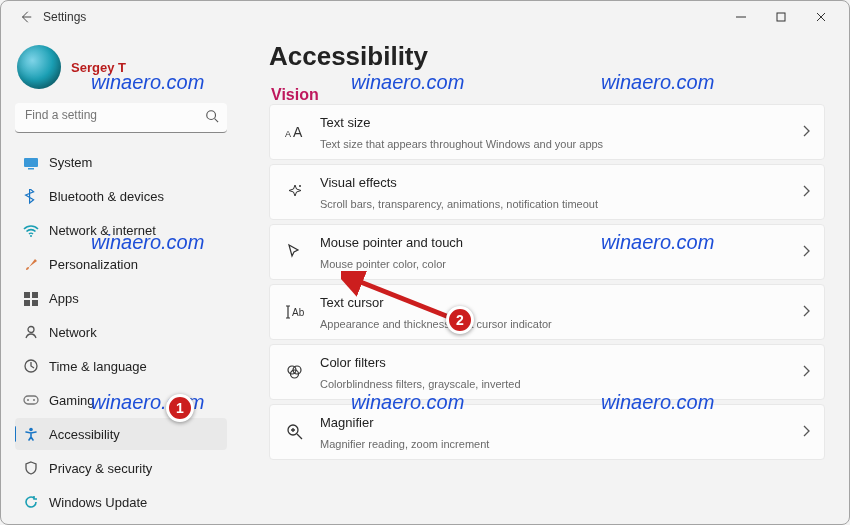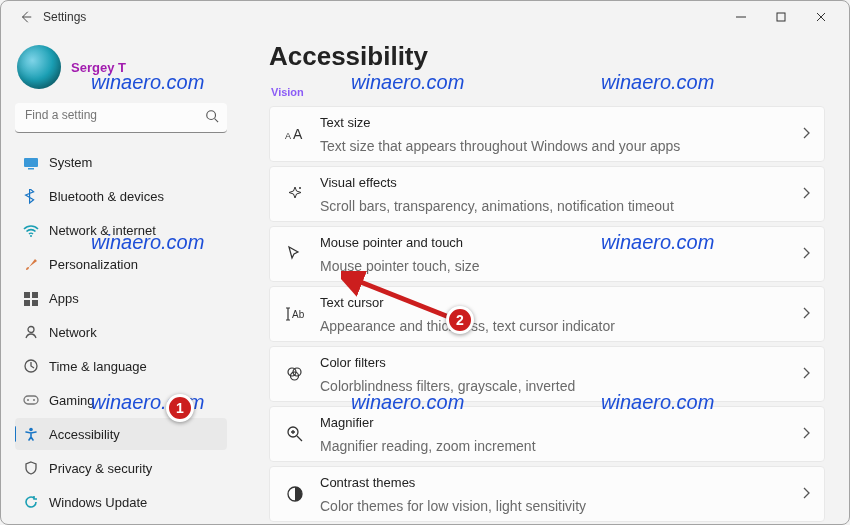--- a/index.html
+++ b/index.html
@@ -12,42 +12,42 @@
   .titlebar .title { margin-left: 4px; font-size: 12px; }
   .titlebar .win-ctrls { margin-left: auto; display: flex; }
   .win-ctrls .wc { width: 40px; height: 28px; display: flex; align-items: center; justify-content: center; border-radius: 4px; }
 
   .content { flex: 1; display: flex; overflow: hidden; }
 
   
   .sidebar { width: 240px; padding: 6px 14px 6px 14px; display: flex; flex-direction: column; }
   .profile { display: flex; align-items: center; gap: 10px; padding: 6px 2px 12px 2px; }
   .avatar { width: 44px; height: 44px; border-radius: 50%; background: radial-gradient(circle at 35% 35%, #7fd4e8, #1b9fb4 50%, #0f6976 85%); box-shadow: inset 0 -4px 8px rgba(0,0,0,.2); }
-  .profile .name { font-size: 13px; font-weight: 600; color: #a21caf; }
+  .profile .name { font-size: 13px; font-weight: 600; color: #b91c1c; }
 
   .search { position: relative; margin: 2px 0 10px 0; }
   .search input { width: 100%; height: 30px; border: none; border-bottom: 1px solid #888; background: #fcfcfc; border-radius: 4px; padding: 0 30px 5px 10px; font-size: 12px; color: #0f172a; outline: none; }
   .search .icon { position: absolute; right: 8px; top: 6px; color: #555; }
 
   .nav { display: flex; flex-direction: column; gap: 2px; margin-top: 4px; overflow: auto; }
   .nav-item { display: flex; align-items: center; gap: 10px; height: 32px; padding: 0 8px; border-radius: 4px; font-size: 13px; color: #222; }
   .nav-item.active { background: #e9e9e9; position: relative; }
   .nav-item.active::before { content: ""; position: absolute; left: -2px; top: 8px; bottom: 8px; width: 3px; background: #1975c5; border-radius: 2px; }
   .nav-item .ic { width: 16px; height: 16px; display: flex; align-items: center; justify-content: center; }
 
   
   .main { flex: 1; padding: 8px 24px 8px 28px; overflow-y: auto; position: relative; }
   .page-title { font-size: 26px; font-weight: 600; color: #222; margin-bottom: 14px; }
-  .section-head { font-size: 11px; font-weight: 600; color: #8b5cf6; margin: 0 0 8px 2px; }
+  .section-head { font-size: 16px; font-weight: 600; color: #be185d; margin: 0 0 0 2px; }
   .cards { display: flex; flex-direction: column; gap: 4px; }
   .card { background: #fcfcfc; border: 1px solid #e8e8e8; border-radius: 4px; height: 56px; display: flex; align-items: center; padding: 0 14px; gap: 14px; }
   .card .cic { width: 22px; display: flex; align-items: center; justify-content: center; color: #333; }
   .card .ctext { flex: 1; display: flex; flex-direction: column; justify-content: center; }
   .card .ctitle { font-size: 13px; color: #222; }
-  .card .csub { font-size: 14px; color: #6a6a6a; margin-top: 8px; }
+  .card .csub { font-size: 11px; color: #6a6a6a; margin-top: 8px; }
   .card .chev { color: #555; }
 
   
   .main::-webkit-scrollbar { width: 4px; }
   .main::-webkit-scrollbar-thumb { background: #bcbcbc; border-radius: 2px; }
 
   
   .callout { position: absolute; width: 28px; height: 28px; background: #cc1e1e; border: 3px solid #fff; border-radius: 50%; display: flex; align-items: center; justify-content: center; color: #fff; font-weight: 700; font-size: 14px; box-shadow: 0 1px 4px rgba(0,0,0,.4); z-index: 40; }
   .arrow { position: absolute; z-index: 35; pointer-events: none; }
 
@@ -246,21 +246,21 @@
         </div>
 
         <div class="card">
           <span class="cic">
               <svg width="18" height="18" viewBox="0 0 18 18">
                 <path d="M3 2l3 11 2-4 4-2z" fill="none" stroke="#333" stroke-width="1.2"></path>
               </svg>
             </span>
           <div class="ctext">
             <div class="ctitle">Mouse pointer and touch</div>
-            <div class="csub">Mouse pointer touch, size</div>
+            <div class="csub">Mouse pointer color, color</div>
           </div>
           <span class="chev"><svg width="8" height="12">
                 <path d="M2 1l5 5-5 5" fill="none" stroke="#555" stroke-width="1.3"></path>
               </svg></span>
         </div>
 
         <div class="card">
           <span class="cic">
               <svg width="20" height="16" viewBox="0 0 20 16">
                 <path d="M3 2v12M1 2h4M1 14h4" stroke="#333" stroke-width="1.2"></path>
@@ -302,35 +302,20 @@
             </span>
           <div class="ctext">
             <div class="ctitle">Magnifier</div>
             <div class="csub">Magnifier reading, zoom increment</div>
           </div>
           <span class="chev"><svg width="8" height="12">
                 <path d="M2 1l5 5-5 5" fill="none" stroke="#555" stroke-width="1.3"></path>
               </svg></span>
         </div>
 
-        <div class="card">
-          <span class="cic">
-              <svg width="18" height="18" viewBox="0 0 18 18">
-                <circle cx="9" cy="9" r="7" fill="none" stroke="#333" stroke-width="1.3"></circle>
-                <path d="M9 2a7 7 0 0 1 0 14z" fill="#333"></path>
-              </svg>
-            </span>
-          <div class="ctext">
-            <div class="ctitle">Contrast themes</div>
-            <div class="csub">Color themes for low vision, light sensitivity</div>
-          </div>
-          <span class="chev"><svg width="8" height="12">
-                <path d="M2 1l5 5-5 5" fill="none" stroke="#555" stroke-width="1.3"></path>
-              </svg></span>
-        </div>
 
       </div>
     </div>
   </div>
 
   <div class="callout" style="left:165px; top:393px;">
       <span>1</span>
     </div>
   <div class="callout" style="left:445px; top:305px;">
       <span>2</span>

